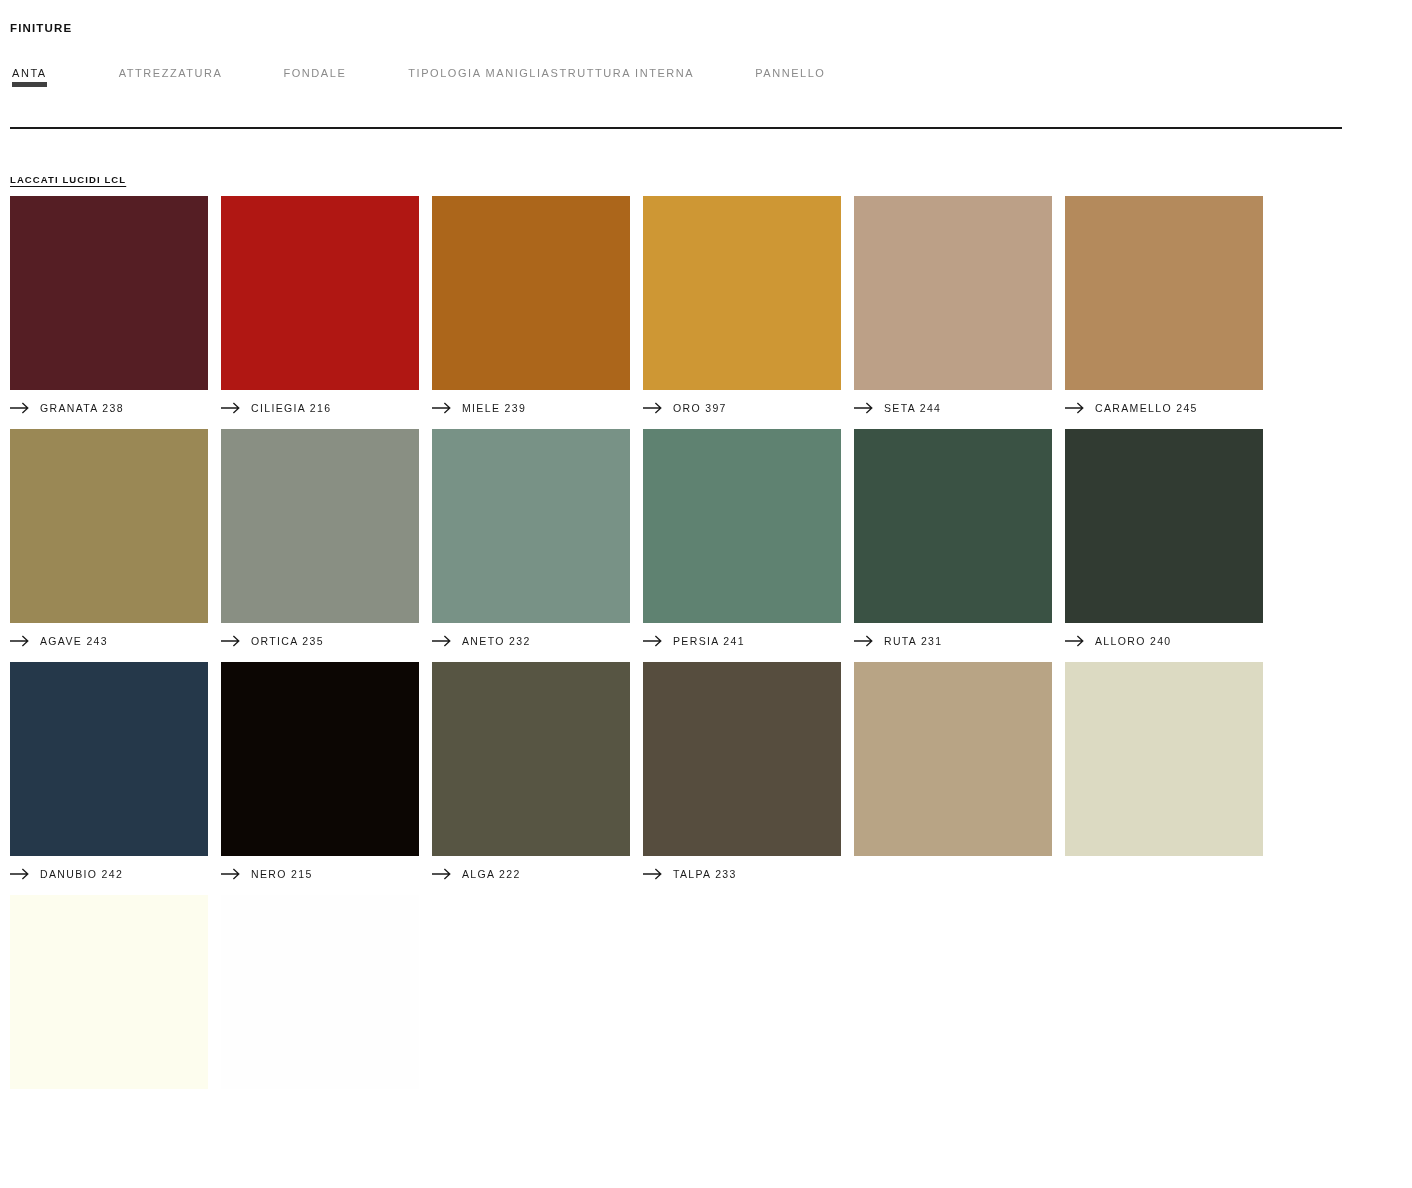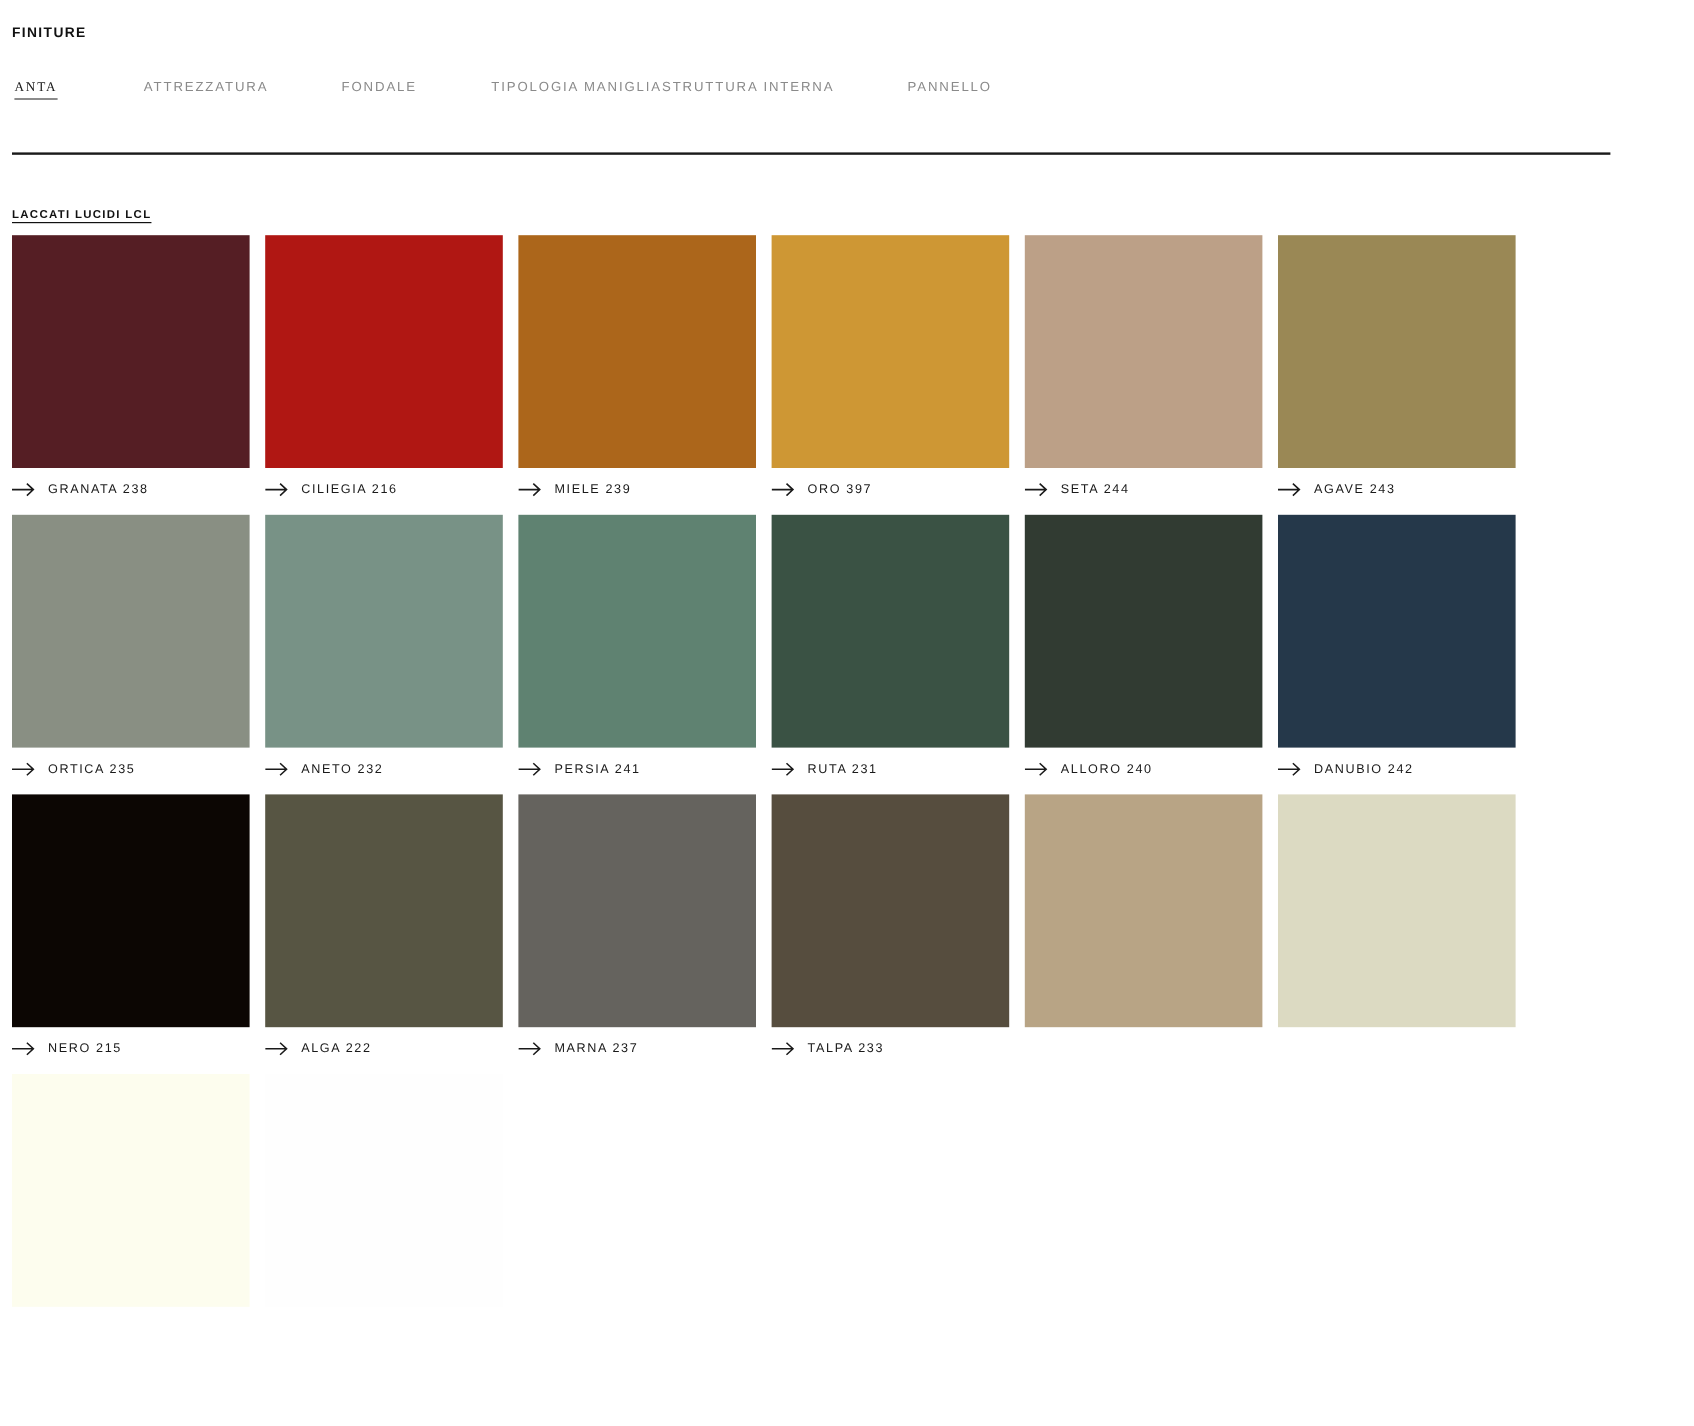--- a/index.html
+++ b/index.html
@@ -46,23 +46,22 @@
     letter-spacing: 1.55px;
     color: #8a8a8a;
     text-decoration: none;
     white-space: nowrap;
     line-height: 14px;
     cursor: pointer;
   }
 
   .nav-item.active {
     color: #1a1a1a;
-    border-bottom: 1px solid #404040;
+    border-bottom: 5px solid #404040;
     padding-bottom: 2px;
-    font-family: Liberation Serif, serif;
   }
 
   
   .nav-item:nth-child(1) { margin-left: 2px; }
   .nav-item:nth-child(2) { margin-left: 72px; }
   .nav-item:nth-child(3) { margin-left: 61px; }
   .nav-item:nth-child(4) { margin-left: 62px; }
   .nav-item:nth-child(5) { }
   .nav-item:nth-child(6) { margin-left: 61px; }
 
@@ -205,20 +204,31 @@
         <div class="swatch-label">
           <span class="arrow-icon">
             <svg viewBox="0 0 20 12" width="20" height="12">
               <path d="M0 6 H17.5 M12.4 1 L17.8 6 L12.4 11" stroke="#1a1a1a" stroke-width="1.3" fill="none"></path>
             </svg>
           </span>
           <span class="swatch-name">SETA 244</span>
         </div>
       </div>
       <div class="swatch-cell">
+        <div class="swatch-chip" style="background-color: rgb(180, 138, 92);"></div>
+        <div class="swatch-label">
+          <span class="arrow-icon">
+            <svg viewBox="0 0 20 12" width="20" height="12">
+              <path d="M0 6 H17.5 M12.4 1 L17.8 6 L12.4 11" stroke="#1a1a1a" stroke-width="1.3" fill="none"></path>
+            </svg>
+          </span>
+          <span class="swatch-name">CARAMELLO 245</span>
+        </div>
+      </div>
+      <div class="swatch-cell">
         <div class="swatch-chip" style="background-color: rgb(154, 136, 85);"></div>
         <div class="swatch-label">
           <span class="arrow-icon">
             <svg viewBox="0 0 20 12" width="20" height="12">
               <path d="M0 6 H17.5 M12.4 1 L17.8 6 L12.4 11" stroke="#1a1a1a" stroke-width="1.3" fill="none"></path>
             </svg>
           </span>
           <span class="swatch-name">AGAVE 243</span>
         </div>
       </div>
@@ -304,31 +314,20 @@
         <div class="swatch-label">
           <span class="arrow-icon">
             <svg viewBox="0 0 20 12" width="20" height="12">
               <path d="M0 6 H17.5 M12.4 1 L17.8 6 L12.4 11" stroke="#1a1a1a" stroke-width="1.3" fill="none"></path>
             </svg>
           </span>
           <span class="swatch-name">ALGA 222</span>
         </div>
       </div>
       <div class="swatch-cell">
-        <div class="swatch-chip" style="background-color: rgb(101, 99, 94);"></div>
-        <div class="swatch-label">
-          <span class="arrow-icon">
-            <svg viewBox="0 0 20 12" width="20" height="12">
-              <path d="M0 6 H17.5 M12.4 1 L17.8 6 L12.4 11" stroke="#1a1a1a" stroke-width="1.3" fill="none"></path>
-            </svg>
-          </span>
-          <span class="swatch-name">MARNA 237</span>
-        </div>
-      </div>
-      <div class="swatch-cell">
         <div class="swatch-chip" style="background-color: rgb(86, 77, 62);"></div>
         <div class="swatch-label">
           <span class="arrow-icon">
             <svg viewBox="0 0 20 12" width="20" height="12">
               <path d="M0 6 H17.5 M12.4 1 L17.8 6 L12.4 11" stroke="#1a1a1a" stroke-width="1.3" fill="none"></path>
             </svg>
           </span>
           <span class="swatch-name">TALPA 233</span>
         </div>
       </div>

